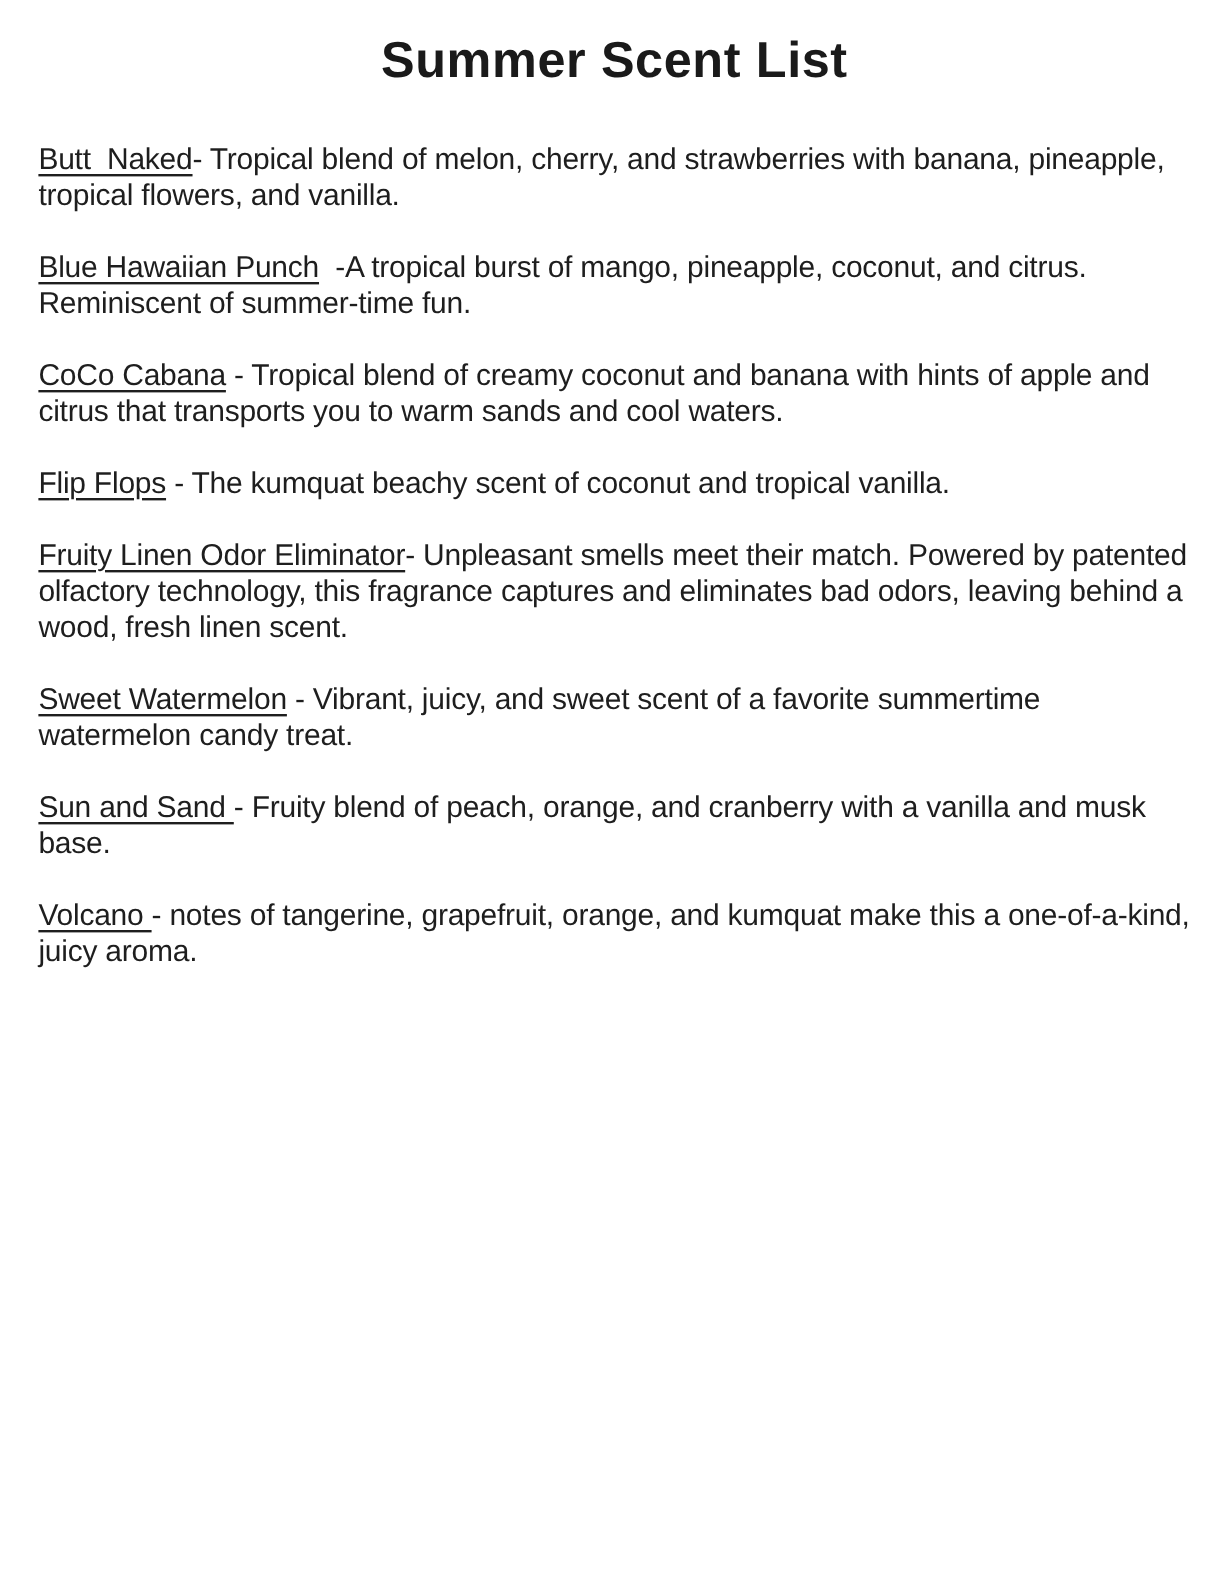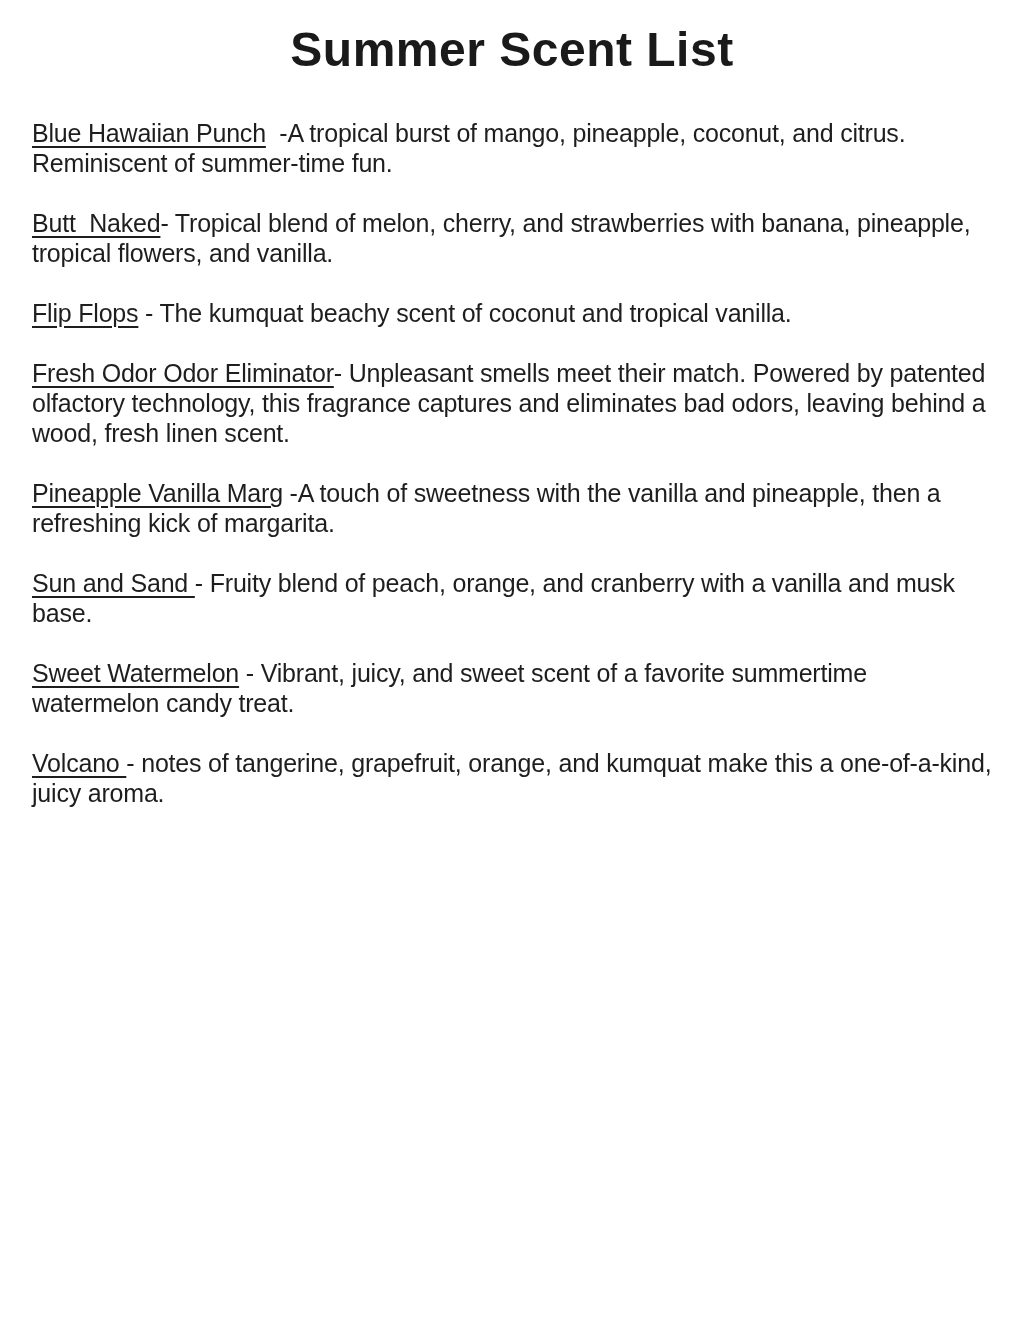--- a/index.html
+++ b/index.html
@@ -15,21 +15,21 @@
     color: #1e1e1e;
   }
   .page {
     box-sizing: border-box;
     width: 1024px;
     height: 1325px;
     padding: 0 32px;
   }
   .doc-title {
     margin: 12px 0 30px 0;
-    font-size: 48px;
+    font-size: 42px;
     line-height: 76px;
     font-weight: 700;
     text-align: center;
     color: #1a1a1a;
     letter-spacing: 0.5px;
   }
   .scent-list {
     width: 960px;
   }
   .scent {
@@ -45,22 +45,22 @@
     text-decoration-thickness: 2px;
     text-underline-offset: 4px;
   }
 </style>
 </head>
 <body>
 
 <div class="page">
   <h1 class="doc-title">Summer Scent List</h1>
   <div class="scent-list">
+      <p class="scent"><span class="scent-name">Butt  Naked</span><span class="scent-desc">- Tropical blend of melon, cherry, and strawberries with banana, pineapple, tropical flowers, and vanilla.</span></p>
       <p class="scent"><span class="scent-name">Blue Hawaiian Punch</span><span class="scent-desc">  -A tropical burst of mango, pineapple, coconut, and citrus. Reminiscent of summer-time fun.</span></p>
-      <p class="scent"><span class="scent-name">Butt  Naked</span><span class="scent-desc">- Tropical blend of melon, cherry, and strawberries with banana, pineapple, tropical flowers, and vanilla.</span></p>
+      <p class="scent"><span class="scent-name">CoCo Cabana</span><span class="scent-desc"> - Tropical blend of creamy coconut and banana with hints of apple and citrus that transports you to warm sands and cool waters.</span></p>
       <p class="scent"><span class="scent-name">Flip Flops</span><span class="scent-desc"> - The kumquat beachy scent of coconut and tropical vanilla.</span></p>
-      <p class="scent"><span class="scent-name">Fresh Odor Odor Eliminator</span><span class="scent-desc">- Unpleasant smells meet their match. Powered by patented olfactory technology, this fragrance captures and eliminates bad odors, leaving behind a wood, fresh linen scent.</span></p>
-      <p class="scent"><span class="scent-name">Pineapple Vanilla Marg</span><span class="scent-desc"> -A touch of sweetness with the vanilla and pineapple, then a refreshing kick of margarita.</span></p>
+      <p class="scent"><span class="scent-name">Fruity Linen Odor Eliminator</span><span class="scent-desc">- Unpleasant smells meet their match. Powered by patented olfactory technology, this fragrance captures and eliminates bad odors, leaving behind a wood, fresh linen scent.</span></p>
+      <p class="scent"><span class="scent-name">Sweet Watermelon</span><span class="scent-desc"> - Vibrant, juicy, and sweet scent of a favorite summertime watermelon candy treat.</span></p>
       <p class="scent"><span class="scent-name">Sun and Sand </span><span class="scent-desc">- Fruity blend of peach, orange, and cranberry with a vanilla and musk base.</span></p>
-      <p class="scent"><span class="scent-name">Sweet Watermelon</span><span class="scent-desc"> - Vibrant, juicy, and sweet scent of a favorite summertime watermelon candy treat.</span></p>
       <p class="scent"><span class="scent-name">Volcano </span><span class="scent-desc">- notes of tangerine, grapefruit, orange, and kumquat make this a one-of-a-kind, juicy aroma.</span></p>
     </div>
 </div>
 
 </body></html>

